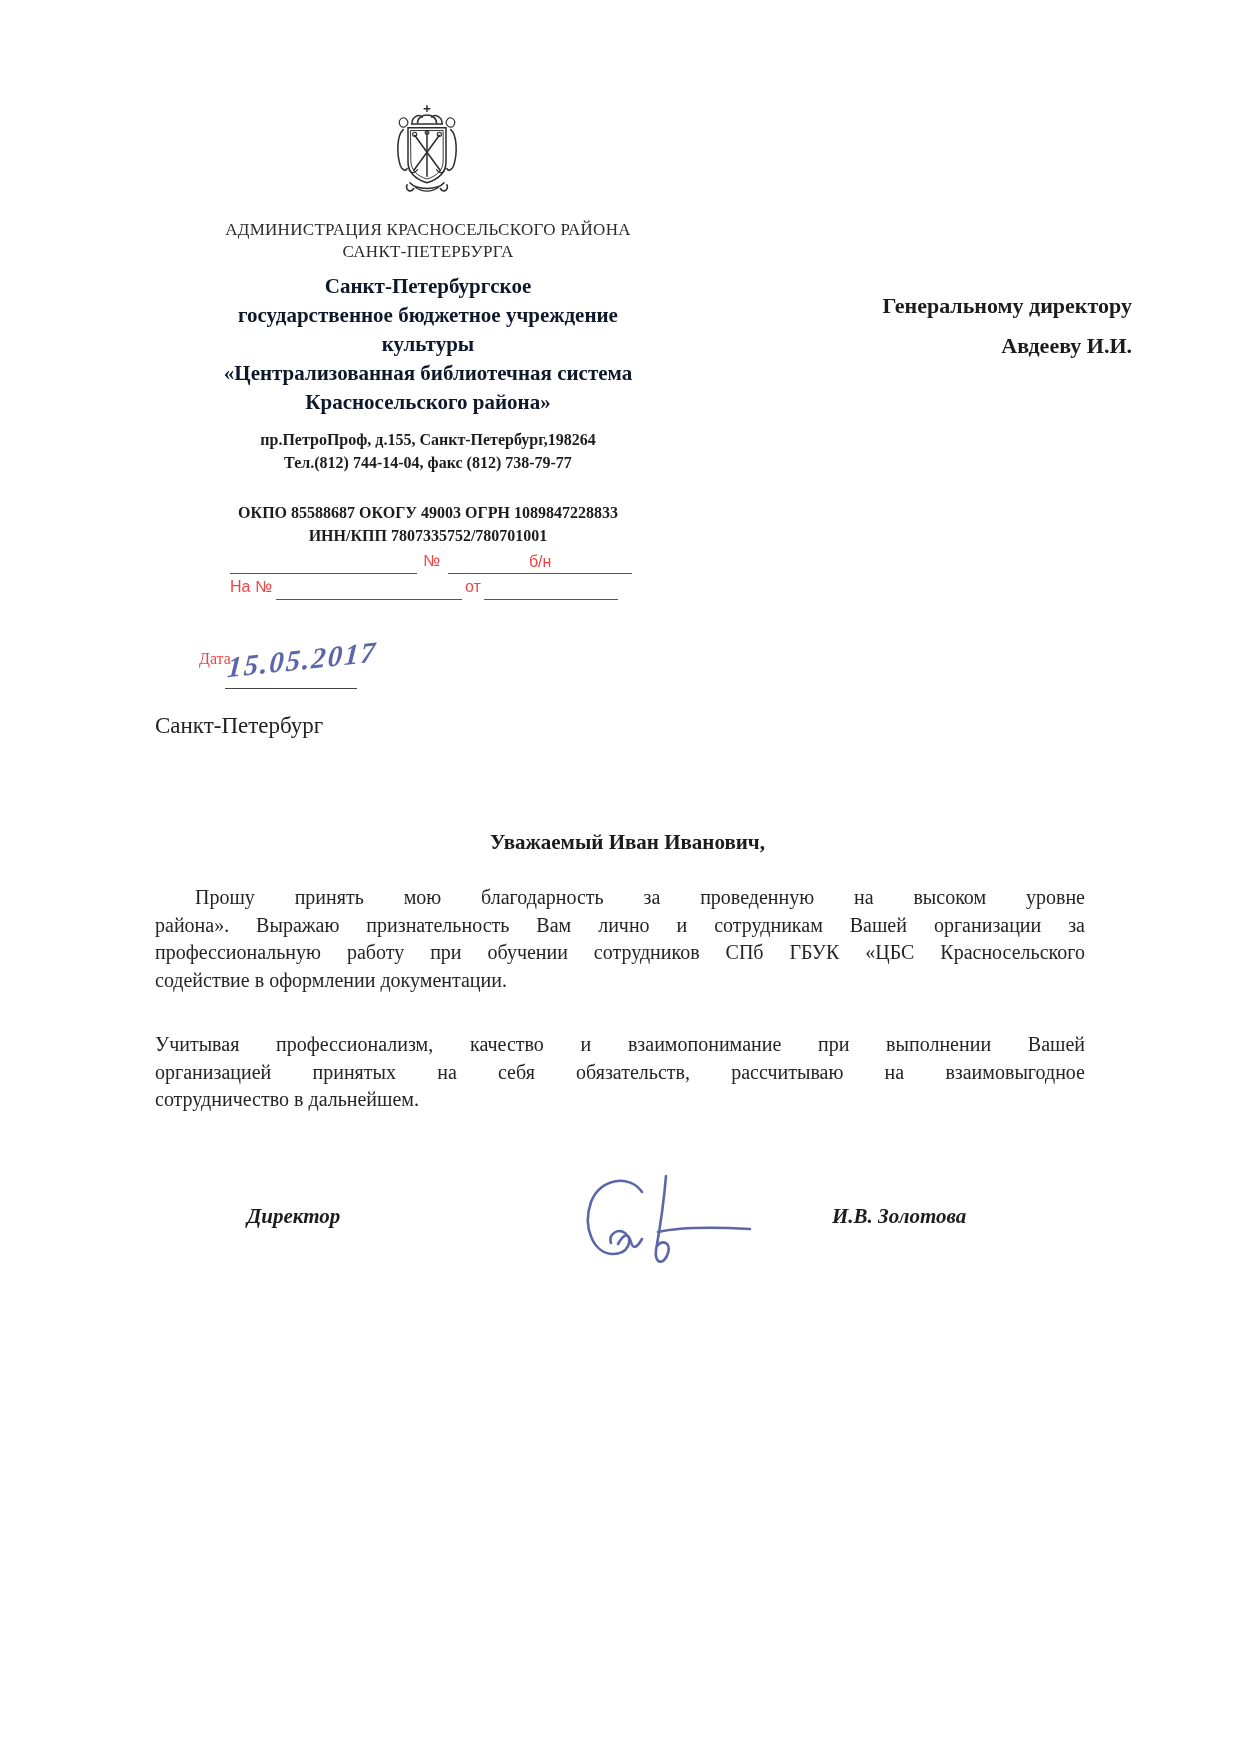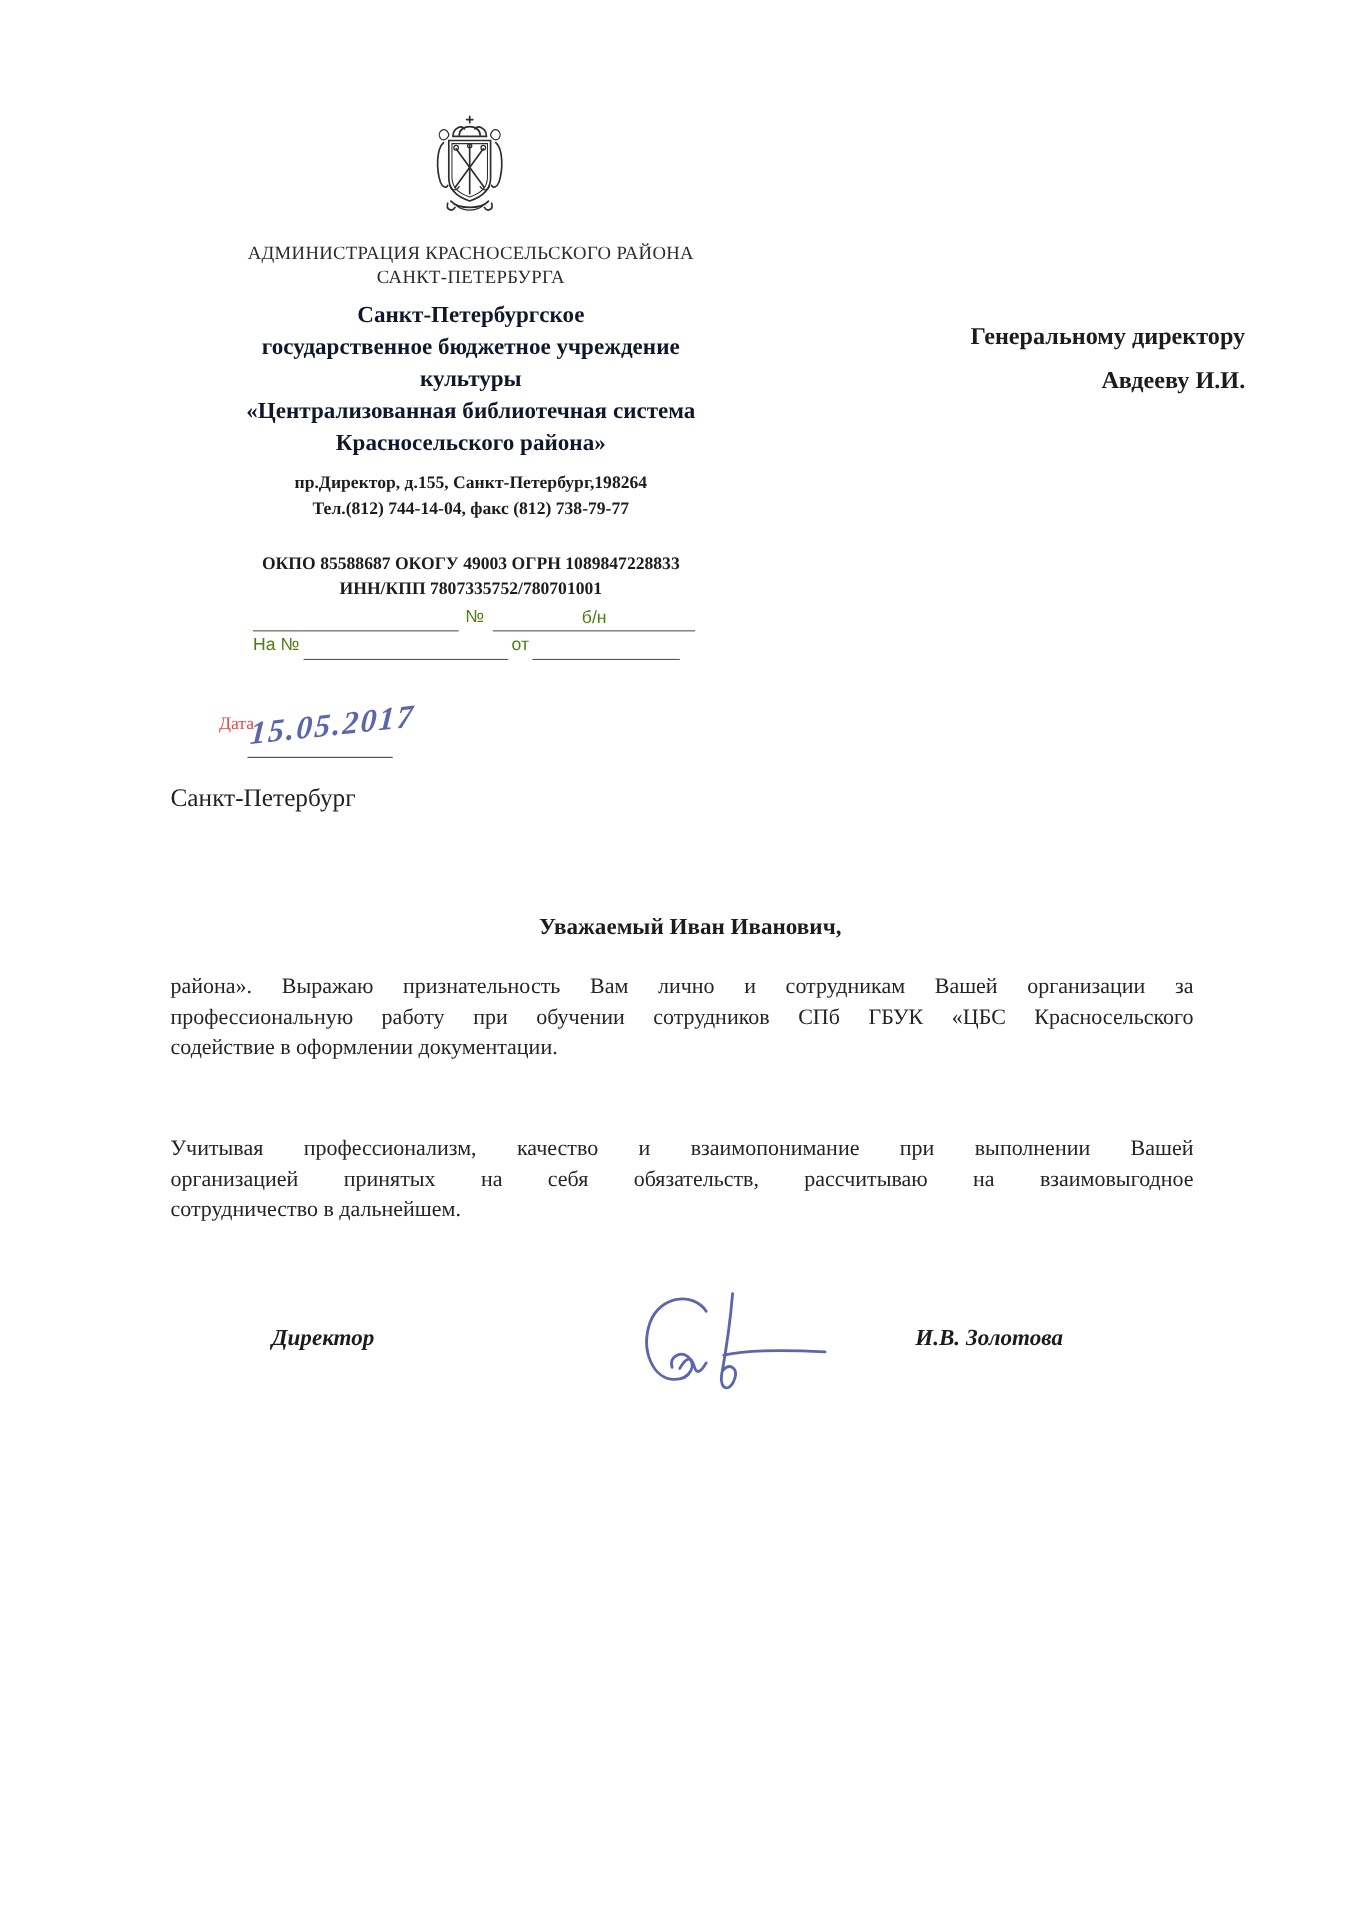--- a/index.html
+++ b/index.html
@@ -31,21 +31,21 @@
   .codes-block{
     position:absolute;left:150px;top:501px;width:556px;
     text-align:center;font-weight:bold;font-size:16px;line-height:23px;color:#1c1c1c;
   }
   .email-link{text-decoration:underline;}
 
   
   .ref-block{
     position:absolute;left:230px;top:552px;width:420px;
     font-family:"Liberation Sans","DejaVu Sans",sans-serif;
-    font-size:16px;color:#4d7c0f;
+    font-size:16px;color:#ef4444;
   }
   .ref-row{white-space:nowrap;height:26px;}
   .u{display:inline-block;border-bottom:1.5px solid #555;height:20px;vertical-align:bottom;}
   .ref-row .lbl{display:inline-block;vertical-align:bottom;height:22px;}
   .center{text-align:center;}
 
   
   .recipient{
     position:absolute;left:690px;top:286px;width:442px;
     text-align:right;font-weight:bold;font-size:22px;line-height:40px;color:#1c1c1c;
@@ -124,21 +124,21 @@
 
   <div class="org-block">
     <div>Санкт-Петербургское</div>
     <div>государственное бюджетное учреждение</div>
     <div>культуры</div>
     <div>«Централизованная библиотечная система</div>
     <div>Красносельского района»</div>
   </div>
 
   <div class="addr-block">
-    <div>пр.Директор, д.155, Санкт-Петербург,198264</div>
+    <div>пр.ПетроПроф, д.155, Санкт-Петербург,198264</div>
     <div>Тел.(812) 744-14-04, факс (812) 738-79-77</div>
   </div>
 
   <div class="codes-block">
     <div>ОКПО 85588687 ОКОГУ 49003 ОГРН 1089847228833</div>
     <div>ИНН/КПП 7807335752/780701001</div>
   </div>
 
   <div class="ref-block">
     <div class="ref-row">
@@ -158,20 +158,21 @@
     <span class="date-label">Дата</span>
     <span class="date-underline"></span>
     <span class="date-hand">15.05.2017</span>
   </div>
 
   <div class="city-line">Санкт-Петербург</div>
 
   <div class="salutation">Уважаемый Иван Иванович,</div>
 
   <div class="para para1">
+    <div class="ln first">Прошу принять мою благодарность за проведенную на высоком уровне</div>
     <div class="ln">района». Выражаю признательность Вам лично и сотрудникам Вашей организации за</div>
     <div class="ln">профессиональную работу при обучении сотрудников СПб ГБУК «ЦБС Красносельского</div>
     <div class="ln last">содействие в оформлении документации.</div>
   </div>
 
   <div class="para para2">
     <div class="ln">Учитывая профессионализм, качество и взаимопонимание при выполнении Вашей</div>
     <div class="ln">организацией принятых на себя обязательств, рассчитываю на взаимовыгодное</div>
     <div class="ln last">сотрудничество в дальнейшем.</div>
   </div>

